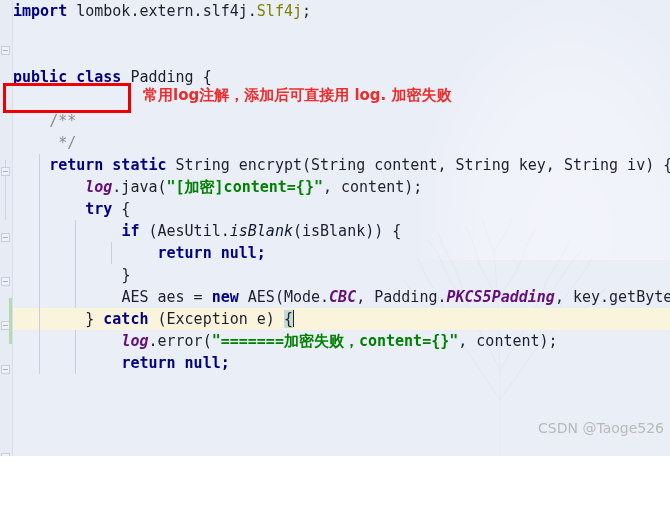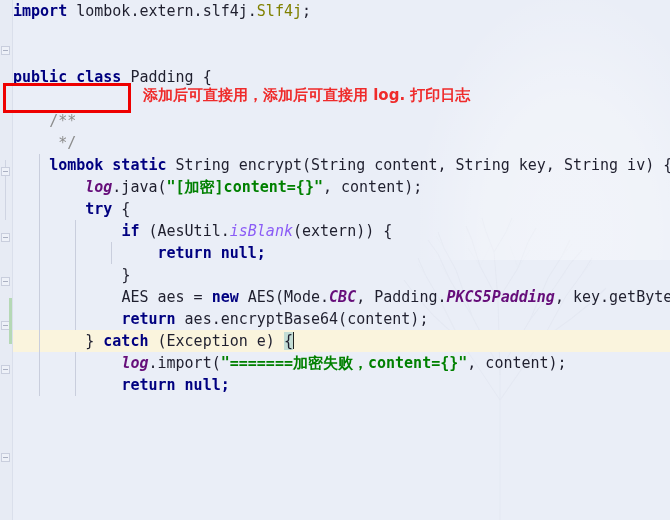--- a/index.html
+++ b/index.html
@@ -11,21 +11,21 @@
     width: 670px;
     height: 520px;
     overflow: hidden;
     font-family: "DejaVu Sans Mono", "Liberation Mono", monospace;
   }
 
   
   #editor {
     position: relative;
     width: 670px;
-    height: 520px;
+    height: 456px;
     background: #eaeef7;
     overflow: hidden;
   }
 
   
   #bg-watermark {
     position: absolute;
     left: 330px;
     top: 120px;
     width: 340px;
@@ -112,21 +112,21 @@
     background: #c9cedd;
   }
 
   
   .kw      { color: #000080; font-weight: bold; }     
   .plain   { color: #1f1f2e; }
   .anno    { color: #808000; }                        
   .str     { color: #008000; font-weight: bold; }     
   .cmt     { color: #8c8c8c; }                        
   .fielditalic { color: #660e7a; font-weight: bold; font-style: italic; } 
-  .methodital  { color: #8b5cf6; font-style: italic; } 
+  .methodital  { color: #0f172a; font-style: italic; } 
   .brace-hl { background: #c3ddd6; }
 
   
   .line.current {
     background: #faf4dd;
   }
   #caret {
     display: inline-block;
     width: 1px;
     height: 17px;
@@ -249,42 +249,42 @@
 
     <div class="line"><span class="kw">public class</span><span class="plain"> Padding {</span></div>
 
     <div class="line">&nbsp;</div>
 
     <div class="line"><span class="ind">    </span><span class="cmt">/**</span></div>
 
 
     <div class="line"><span class="ind">    </span><span class="cmt"> */</span></div>
 
-    <div class="line"><span class="guide" style="left:26px;"></span><span class="ind">    </span><span class="kw">lombok static</span><span class="plain"> String encrypt(String content, String key, String iv) {</span></div>
+    <div class="line"><span class="guide" style="left:26px;"></span><span class="ind">    </span><span class="kw">return static</span><span class="plain"> String encrypt(String content, String key, String iv) {</span></div>
 
     <div class="line"><span class="guide" style="left:26px;"></span><span class="ind">        </span><span class="fielditalic">log</span><span class="plain">.java(</span><span class="str">"[加密]content={}"</span><span class="plain">, content);</span></div>
 
     <div class="line"><span class="guide" style="left:26px;"></span><span class="ind">        </span><span class="kw">try</span><span class="plain"> {</span></div>
 
-    <div class="line"><span class="guide" style="left:26px;"></span><span class="guide" style="left:62px;"></span><span class="ind">            </span><span class="kw">if</span><span class="plain"> (AesUtil.</span><span class="methodital">isBlank</span><span class="plain">(extern)) {</span></div>
+    <div class="line"><span class="guide" style="left:26px;"></span><span class="guide" style="left:62px;"></span><span class="ind">            </span><span class="kw">if</span><span class="plain"> (AesUtil.</span><span class="methodital">isBlank</span><span class="plain">(isBlank)) {</span></div>
 
     <div class="line"><span class="guide" style="left:26px;"></span><span class="guide" style="left:62px;"></span><span class="guide" style="left:98px;"></span><span class="ind">                </span><span class="kw">return null;</span></div>
 
     <div class="line"><span class="guide" style="left:26px;"></span><span class="guide" style="left:62px;"></span><span class="ind">            </span><span class="plain">}</span></div>
 
     <div class="line"><span class="guide" style="left:26px;"></span><span class="guide" style="left:62px;"></span><span class="ind">            </span><span class="plain">AES aes = </span><span class="kw">new</span><span class="plain"> AES(Mode.</span><span class="fielditalic">CBC</span><span class="plain">, Padding.</span><span class="fielditalic">PKCS5Padding</span><span class="plain">, key.getBytes</span></div>
 
 
-    <div class="line"><span class="guide" style="left:26px;"></span><span class="guide" style="left:62px;"></span><span class="ind">            </span><span class="kw">return</span><span class="plain"> aes.encryptBase64(content);</span></div>
 
     <div class="line current"><span class="guide" style="left:26px;"></span><span class="ind">        </span><span class="plain">} </span><span class="kw">catch</span><span class="plain"> (Exception e) </span><span class="plain brace-hl">{</span><span id="caret"></span></div>
 
-    <div class="line"><span class="guide" style="left:26px;"></span><span class="guide" style="left:62px;"></span><span class="ind">            </span><span class="fielditalic">log</span><span class="plain">.import(</span><span class="str">"=======加密失败，content={}"</span><span class="plain">, content);</span></div>
+    <div class="line"><span class="guide" style="left:26px;"></span><span class="guide" style="left:62px;"></span><span class="ind">            </span><span class="fielditalic">log</span><span class="plain">.error(</span><span class="str">"=======加密失败，content={}"</span><span class="plain">, content);</span></div>
 
     <div class="line"><span class="guide" style="left:26px;"></span><span class="guide" style="left:62px;"></span><span class="ind">            </span><span class="kw">return null;</span></div>
 
   </div>
 
   <div id="anno-box"></div>
-  <div id="anno-text">添加后可直接用，添加后可直接用 log. 打印日志</div>
-
+  <div id="anno-text">常用log注解，添加后可直接用 log. 加密失败</div>
+
+  <div id="csdn-watermark">CSDN @Taoge526</div>
 
 </div>
 
 </body></html>

